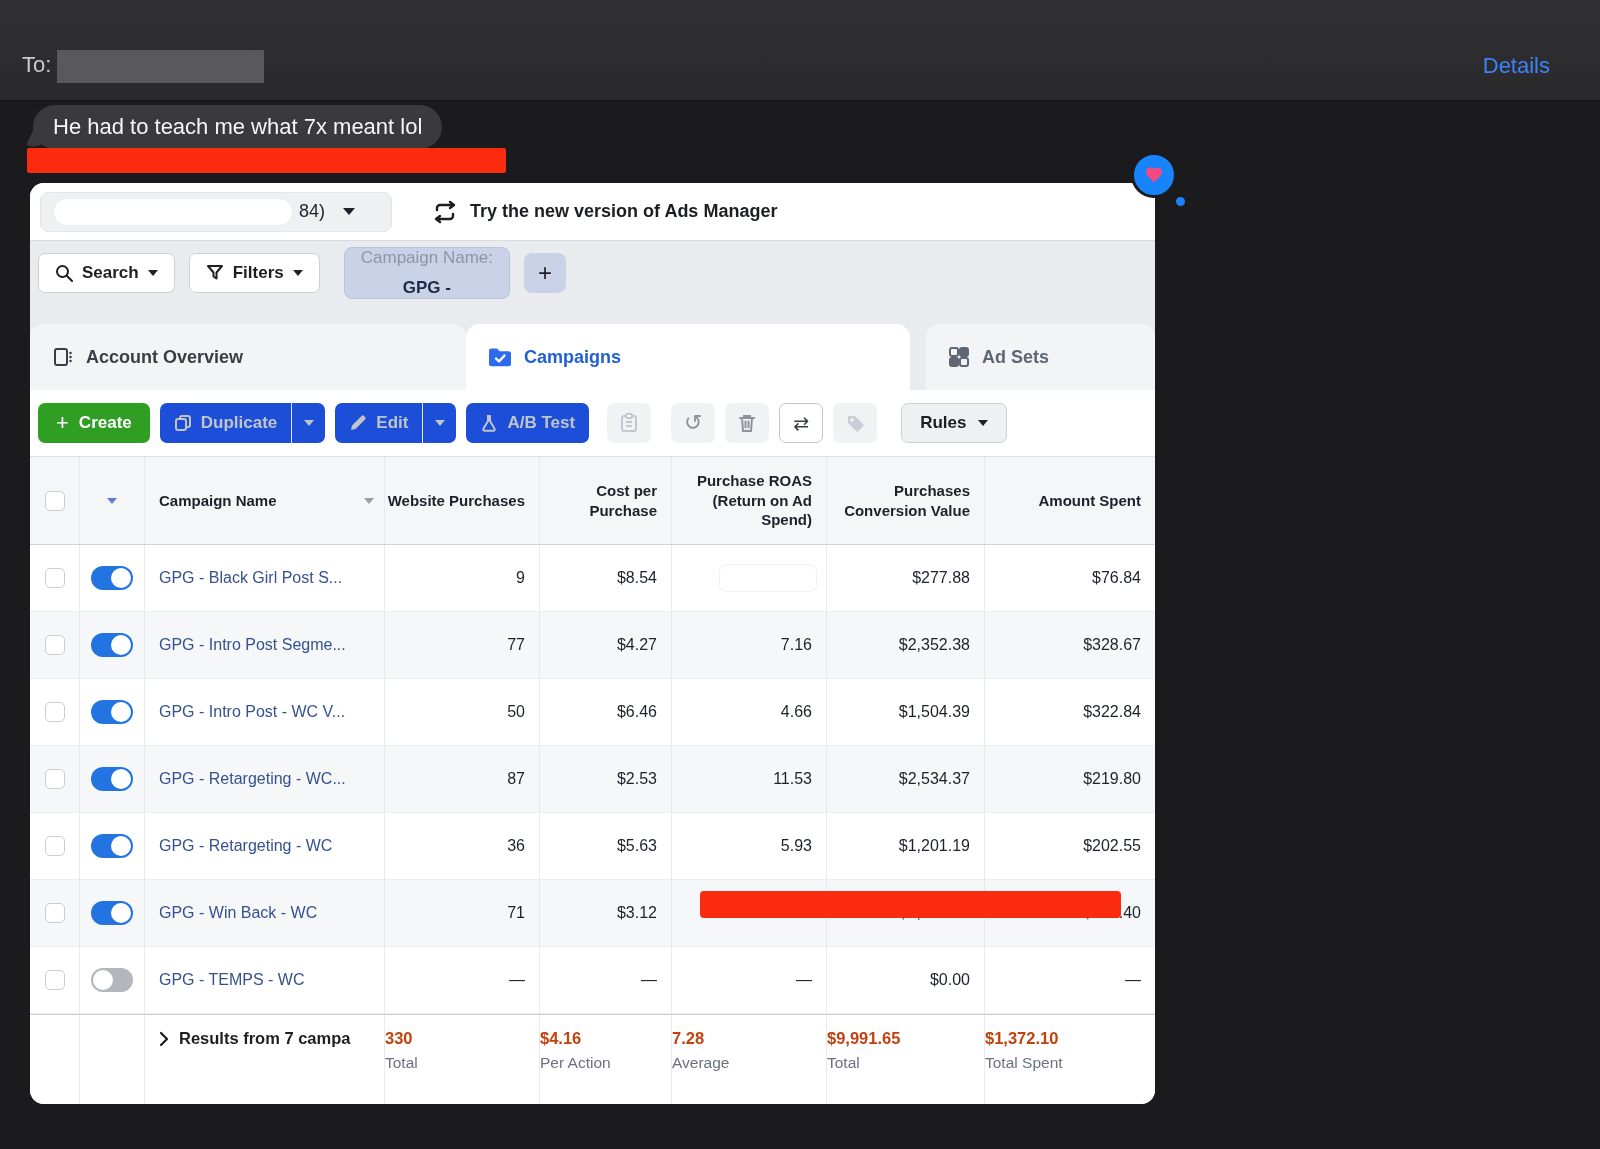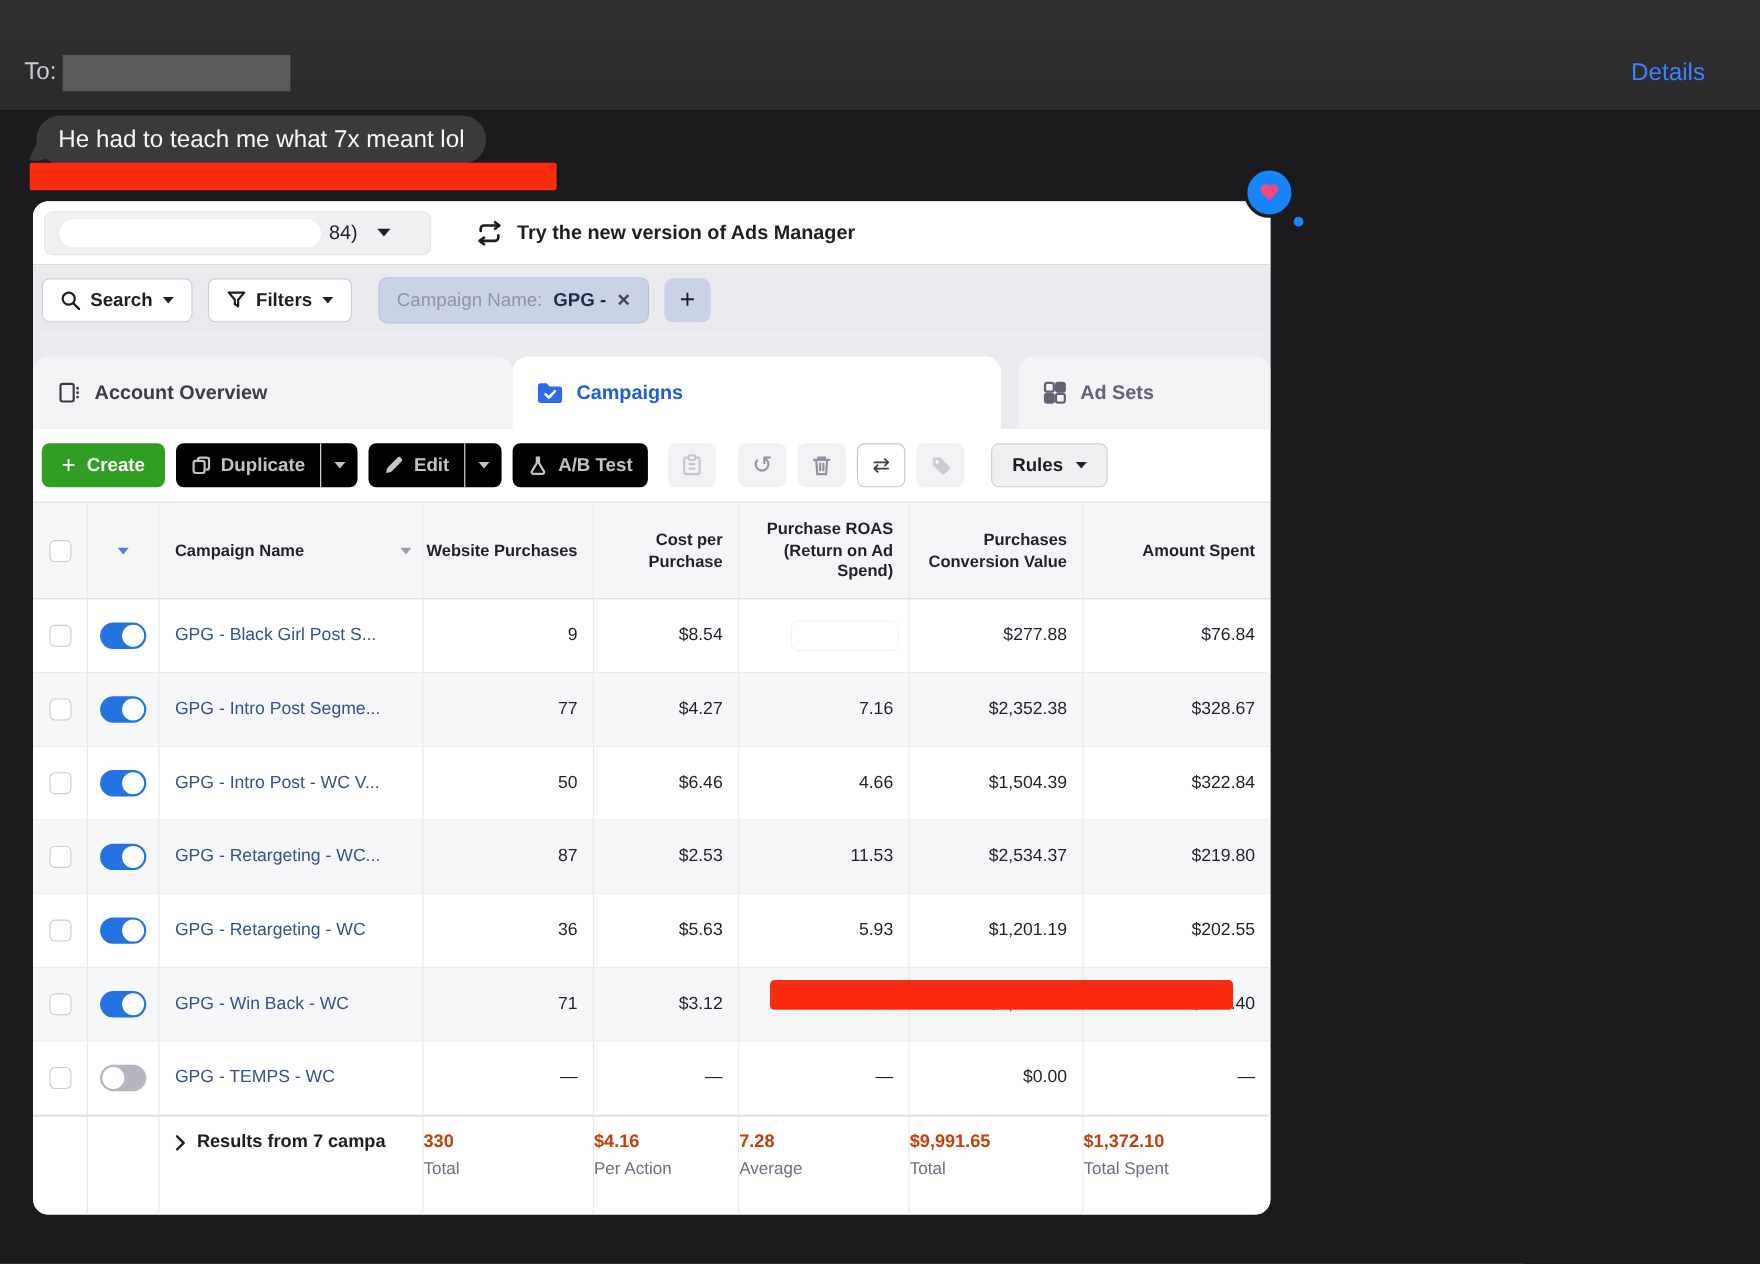--- a/index.html
+++ b/index.html
@@ -47,42 +47,42 @@
   .account-suffix { margin-left:6px; font-size:18px; color:#1d2129; }
   .caret { width:0; height:0; border-left:6px solid transparent; border-right:6px solid transparent; border-top:7px solid #1d2129; display:inline-block; }
   .caret.sm { border-left-width:5px; border-right-width:5px; border-top-width:6px; }
   .account-btn .caret { margin-left:18px; }
   .banner { display:flex; align-items:center; gap:12px; margin-left:40px; font-size:18px; font-weight:bold; color:#1c1e21; }
 
   
   .filterbar { height:64px; background:#e9ebee; display:flex; align-items:center; padding:0 8px; gap:14px; flex:none; }
   .fbtn { height:40px; background:#fff; border:1px solid #ccd0d5; border-radius:7px; display:flex; align-items:center;
     gap:9px; padding:0 16px; font-size:17px; font-weight:bold; color:#1c1e21; cursor:pointer; }
-  .chip { height:42px; margin-left:10px; background:#c9d2e7; border:1px solid #b9c4dd; border-radius:8px;
-    display:flex; align-items:center; gap:10px; padding:0 16px; font-size:17px; }
+  .chip { height:52px; margin-left:10px; background:#c9d2e7; border:1px solid #b9c4dd; border-radius:8px;
+    display:flex; align-items:center; gap:10px; padding:0 16px; font-size:17px;flex-direction:column; }
   .chip .prefix { color:#8e96a6; }
   .chip .value { color:#1e2b48; font-weight:bold; }
   .chip .close { color:#3f4654; font-size:20px; font-weight:bold; cursor:pointer; line-height:1; }
   .addbtn { width:42px; height:40px; background:#c9d2e7; border-radius:8px; display:flex; align-items:center;
     justify-content:center; font-size:24px; color:#1c1e21; cursor:pointer; }
 
   
   .tabzone { height:85px; background:#e9ebee; position:relative; flex:none; }
   .tab { position:absolute; bottom:0; height:66px; display:flex; align-items:center; gap:12px; padding:0 0 0 22px;
     border-radius:14px 14px 0 0; font-size:18px; font-weight:bold; cursor:pointer; }
   .tab-overview { left:0; width:436px; background:#f3f4f6; color:#3a3e44; }
   .tab-campaigns { left:436px; width:444px; background:#fff; color:#2160d3; z-index:2; }
   .tab-adsets { left:896px; width:229px; background:#f3f4f6; color:#5f6673; }
 
   
   .toolbar { height:66px; background:#fff; display:flex; align-items:center; padding:0 8px; gap:10px; flex:none; }
   .create-btn { height:40px; background:#2f9e22; border-radius:7px; color:#fff; font-weight:bold; font-size:17px;
     display:flex; align-items:center; gap:10px; padding:0 18px; cursor:pointer; }
   .create-btn .plus { font-size:22px; font-weight:normal; }
-  .tb { height:40px; background:#000000; border-radius:7px; color:#c0c4c9; font-weight:bold; font-size:17px;
+  .tb { height:40px; background:#1d4ed8; border-radius:7px; color:#c0c4c9; font-weight:bold; font-size:17px;
     display:flex; align-items:center; cursor:default; }
   .tb .main { display:flex; align-items:center; gap:9px; padding:0 14px; }
   .tb .arrow-part { width:34px; align-self:stretch; display:flex; align-items:center; justify-content:center; border-left:1px solid #e2e4e8; }
   .tb .caret { border-top-color:#c0c4c9; }
   .iconbtn { width:44px; height:40px; background:#f1f2f4; border-radius:7px; display:flex; align-items:center;
     justify-content:center; color:#8d949e; font-size:22px; cursor:pointer; }
   .iconbtn.disabled { color:#c4c8ce; cursor:default; }
   .iconbtn.export { background:#fff; border:1px solid #c3c7cd; color:#3a3f45; font-size:19px; }
   .glyph { line-height:1; }
   .rules-btn { height:40px; margin-left:14px; background:#eef0f2; border:1px solid #ccd0d5; border-radius:7px;

